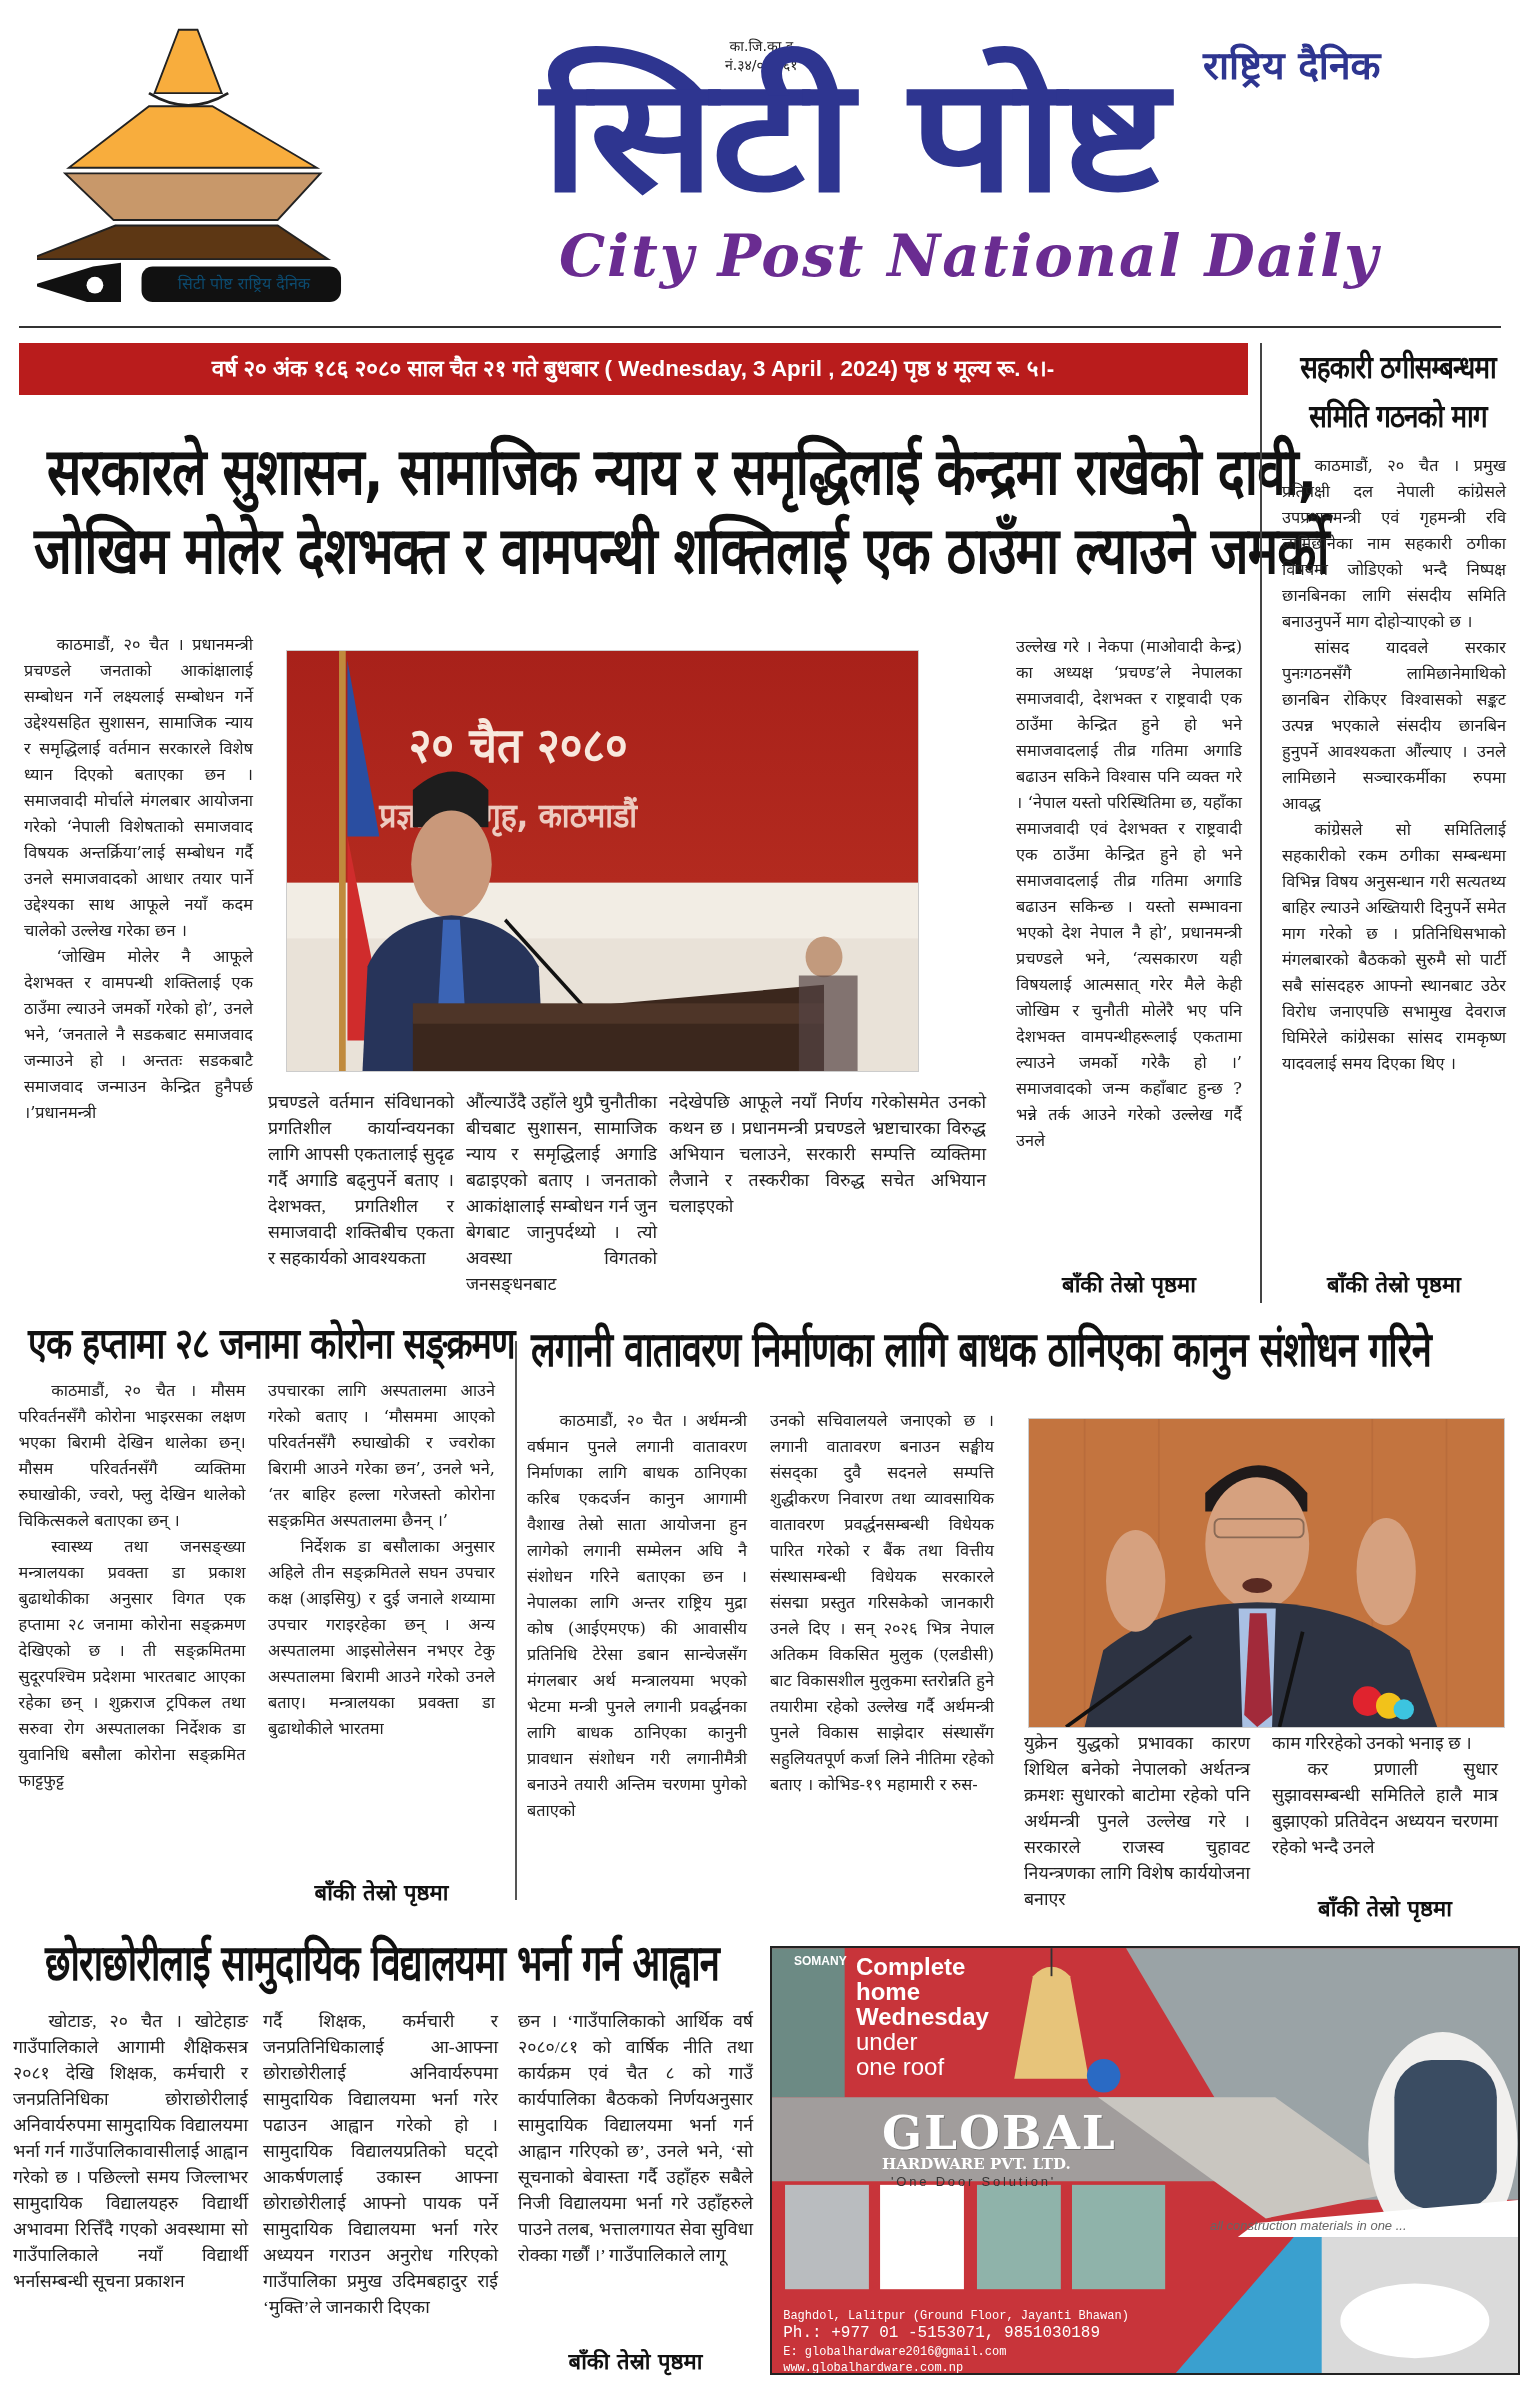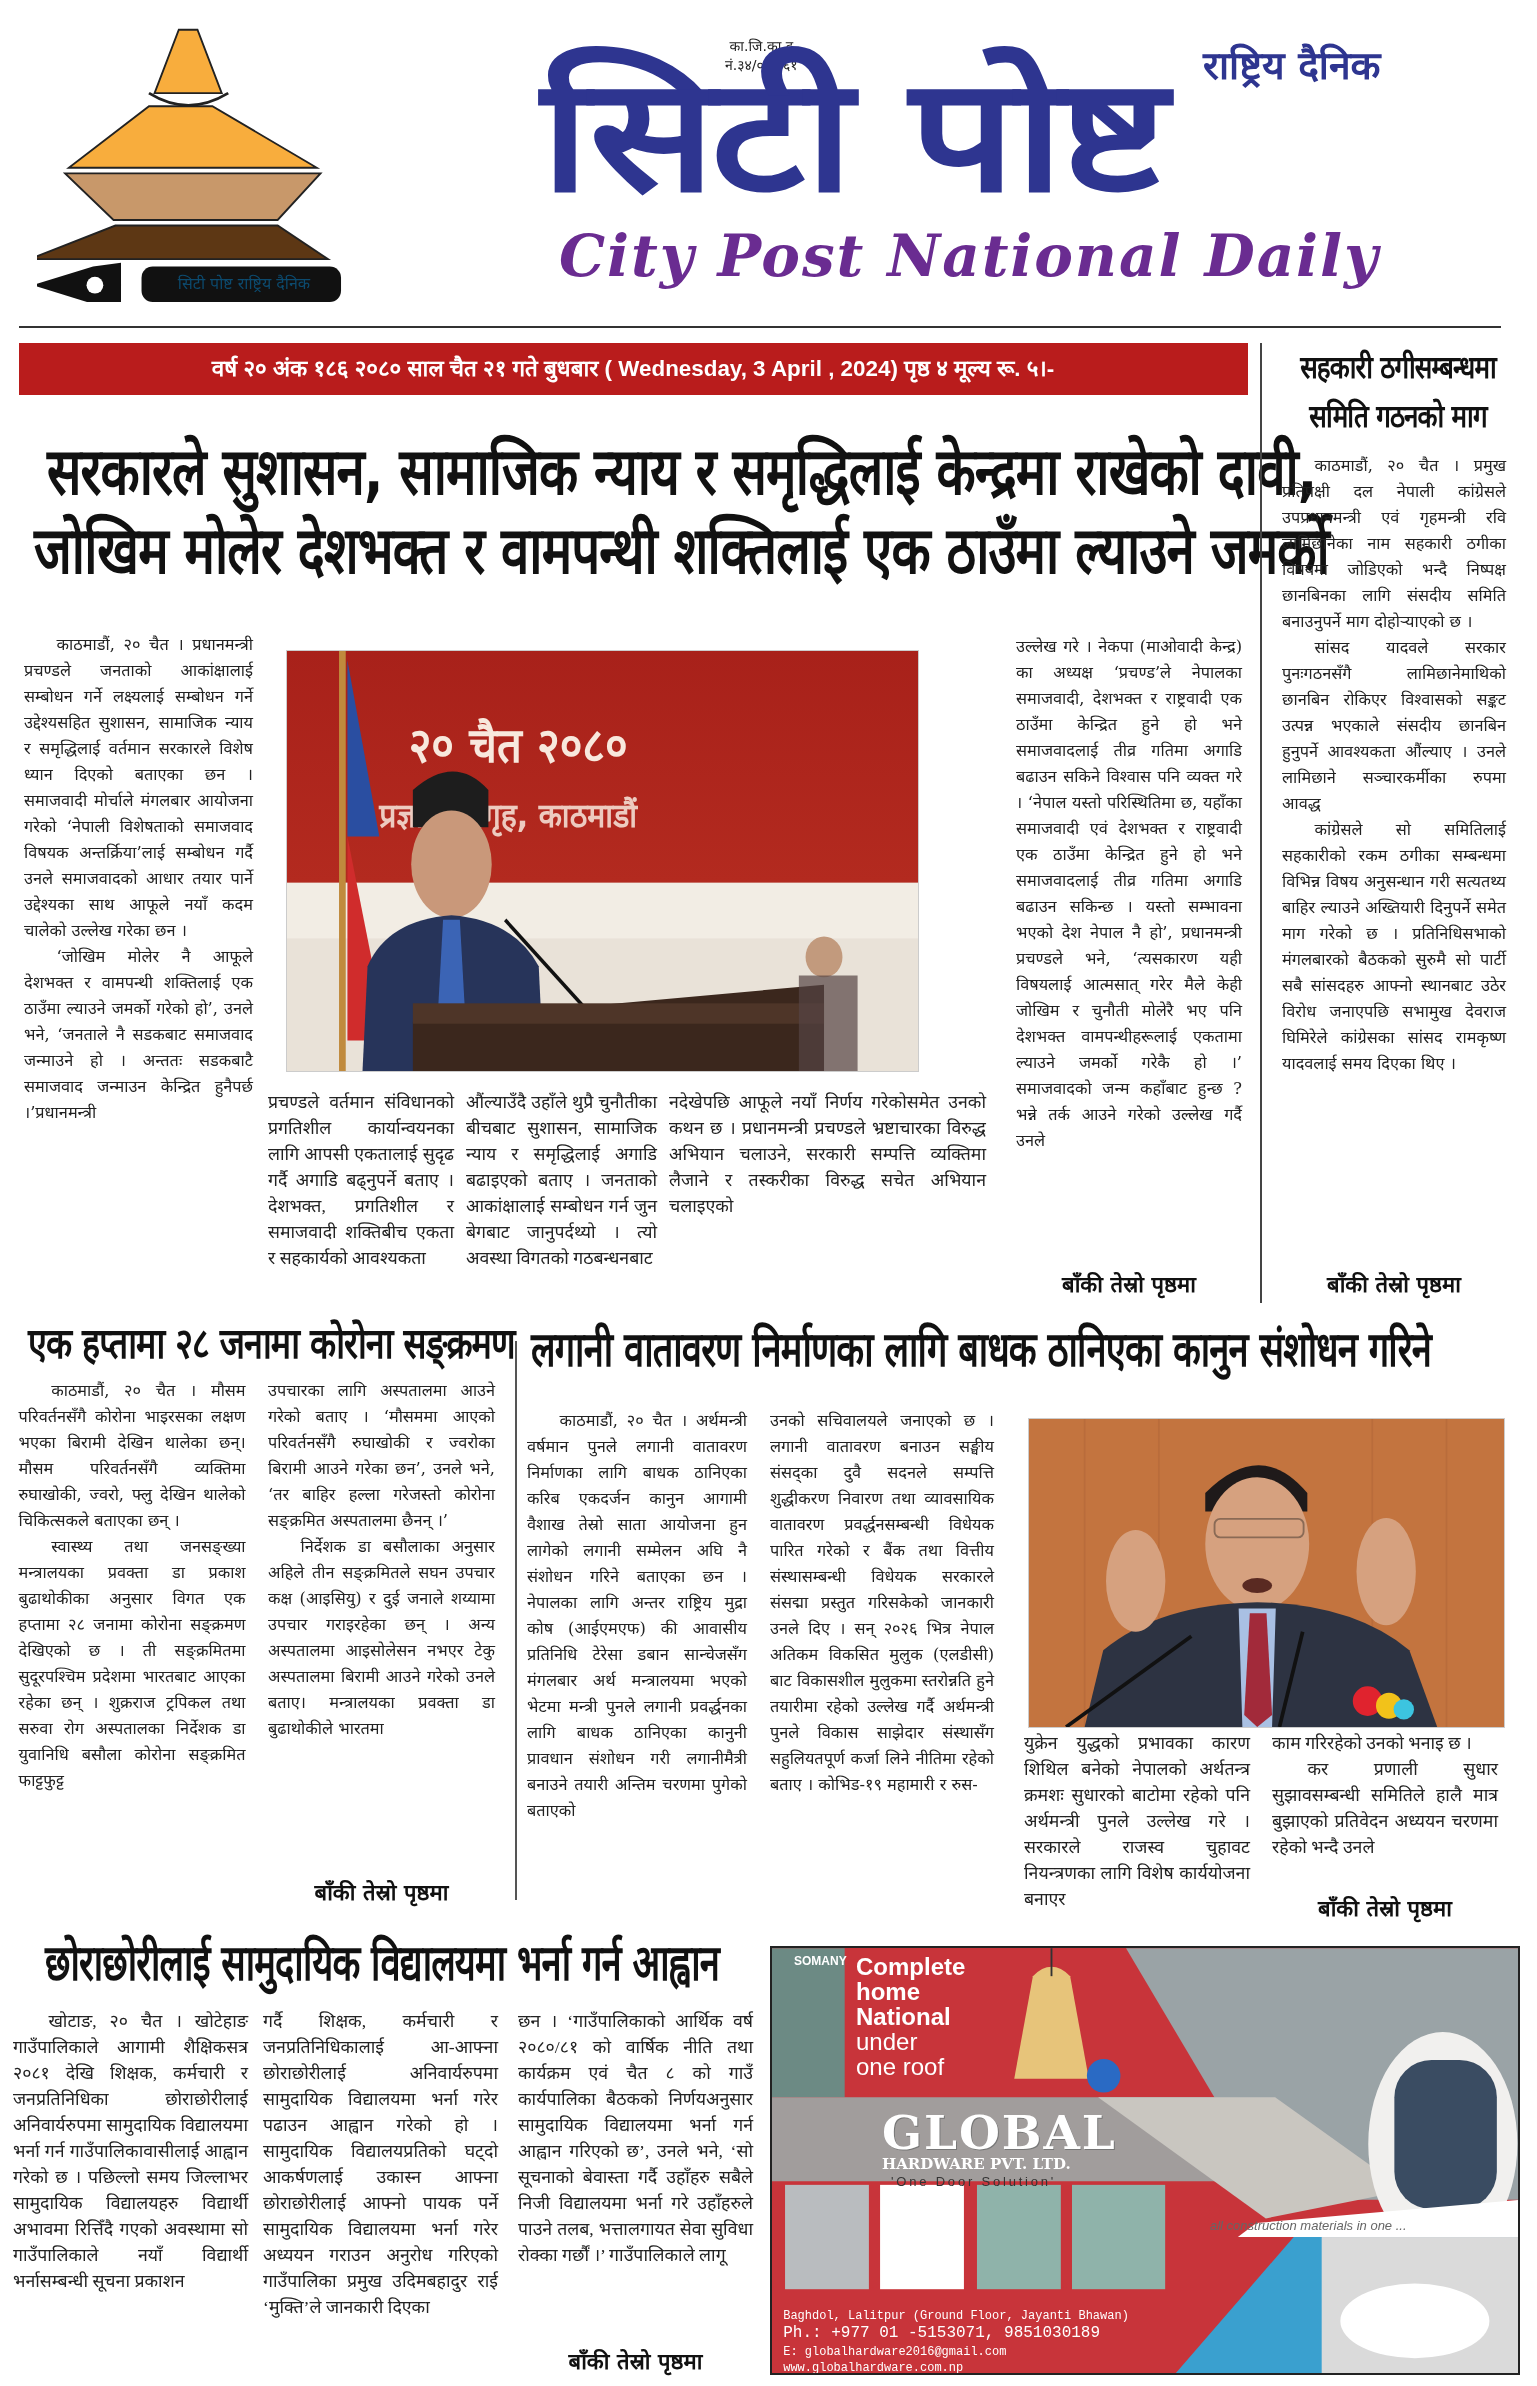--- a/index.html
+++ b/index.html
@@ -102,21 +102,21 @@
     <rect x="150" y="380" width="490" height="22" fill="#4e3528"></rect>
     <circle cx="640" cy="330" r="22" fill="#c29a7d"></circle>
     <rect x="610" y="350" width="70" height="103" fill="#544" opacity="0.7"></rect>
   </svg>
 </div>
 
 <div class="abs col col-cond" style="left:268px;top:1089px;width:186px;">
   <p class="noind">प्रचण्डले वर्तमान संविधानको प्रगतिशील कार्यान्वयनका लागि आपसी एकतालाई सुदृढ गर्दै अगाडि बढ्नुपर्ने बताए । देशभक्त, प्रगतिशील र समाजवादी शक्तिबीच एकता र सहकार्यको आवश्यकता</p>
 </div>
 <div class="abs col col-cond" style="left:466px;top:1089px;width:191px;">
-  <p class="noind">औंल्याउँदै उहाँले थुप्रै चुनौतीका बीचबाट सुशासन, सामाजिक न्याय र समृद्धिलाई अगाडि बढाइएको बताए । जनताको आकांक्षालाई सम्बोधन गर्न जुन बेगबाट जानुपर्दथ्यो । त्यो अवस्था विगतको गठबन्धनबाट</p>
+  <p class="noind">औंल्याउँदै उहाँले थुप्रै चुनौतीका बीचबाट सुशासन, सामाजिक न्याय र समृद्धिलाई अगाडि बढाइएको बताए । जनताको आकांक्षालाई सम्बोधन गर्न जुन बेगबाट जानुपर्दथ्यो । त्यो अवस्था विगतको जनसङ्धनबाट</p>
 </div>
 <div class="abs col col-cond" style="left:669px;top:1089px;width:317px;">
   <p class="noind">नदेखेपछि आफूले नयाँ निर्णय गरेकोसमेत उनको कथन छ । प्रधानमन्त्री प्रचण्डले भ्रष्टाचारका विरुद्ध अभियान चलाउने, सरकारी सम्पत्ति व्यक्तिमा लैजाने र तस्करीका विरुद्ध सचेत अभियान चलाइएको</p>
 </div>
 <div class="abs col" style="left:1016px;top:634px;width:226px;">
   <p class="noind">उल्लेख गरे । नेकपा (माओवादी केन्द्र) का अध्यक्ष ‘प्रचण्ड’ले नेपालका समाजवादी, देशभक्त र राष्ट्रवादी एक ठाउँमा केन्द्रित हुने हो भने समाजवादलाई तीव्र गतिमा अगाडि बढाउन सकिने विश्वास पनि व्यक्त गरे । ‘नेपाल यस्तो परिस्थितिमा छ, यहाँका समाजवादी एवं देशभक्त र राष्ट्रवादी एक ठाउँमा केन्द्रित हुने हो भने समाजवादलाई तीव्र गतिमा अगाडि बढाउन सकिन्छ । यस्तो सम्भावना भएको देश नेपाल नै हो’, प्रधानमन्त्री प्रचण्डले भने, ‘त्यसकारण यही विषयलाई आत्मसात् गरेर मैले केही जोखिम र चुनौती मोलेरै भए पनि देशभक्त वामपन्थीहरूलाई एकतामा ल्याउने जमर्को गरेकै हो ।’ समाजवादको जन्म कहाँबाट हुन्छ ? भन्ने तर्क आउने गरेको उल्लेख गर्दै उनले</p>
 </div>
 <div class="abs more" style="left:1016px;top:1268px;width:226px;">बाँकी तेस्रो पृष्ठमा</div>
 
 <div class="abs vrule"></div>
@@ -211,21 +211,21 @@
     <rect x="220" y="254" width="90" height="112" fill="#8fb3aa"></rect>
     <rect x="322" y="254" width="100" height="112" fill="#8fb3aa"></rect>
     <path d="M280,30 Q300,10 320,30 L340,140 L260,140 Z" fill="#e7c47a"></path>
     <line x1="300" y1="0" x2="300" y2="30" stroke="#333" stroke-width="2"></line>
     <circle cx="356" cy="137" r="18" fill="#2a6ac4"></circle>
   </svg>
   <div class="abs ad-text" style="left:22px;top:5.6px;font-size:12px;font-weight:bold;">SOMANY</div>
   <div class="abs ad-text" style="left:84px;top:5.6px;font-size:24px;font-weight:bold;line-height:25px;">
     <div>Complete</div>
     <div>home</div>
-    <div>National</div>
+    <div>Wednesday</div>
     <div style="font-weight:normal;">under</div>
     <div style="font-weight:normal;">one roof</div>
   </div>
   <div class="abs" style="left:110px;top:157px;font-family:'DejaVu Serif',serif;font-size:47px;font-weight:bold;color:#ffffff;letter-spacing:1.9px;text-shadow:0.9px 0.9px 0 #777;">GLOBAL</div>
   <div class="abs" style="left:110px;top:207px;font-family:'DejaVu Serif',serif;font-size:15px;font-weight:bold;color:#ffffff;">HARDWARE PVT. LTD.</div>
   <div class="abs" style="left:119px;top:226px;font-family:'Liberation Sans',sans-serif;font-size:13px;color:#333;letter-spacing:2.8px;">'One Door Solution'</div>
   <div class="abs" style="left:438px;top:270px;font-family:'Liberation Sans',sans-serif;font-style:italic;font-size:13px;color:#666;">all construction materials in one ...</div>
   <div class="abs ad-text" style="left:11.2px;top:360px;font-size:12px;line-height:16px;font-family:Liberation Mono, monospace;">
     <div>Baghdol, Lalitpur (Ground Floor, Jayanti Bhawan)</div>
     <div style="font-size:16px;line-height:19.6px;">Ph.: +977 01 -5153071, 9851030189</div>

